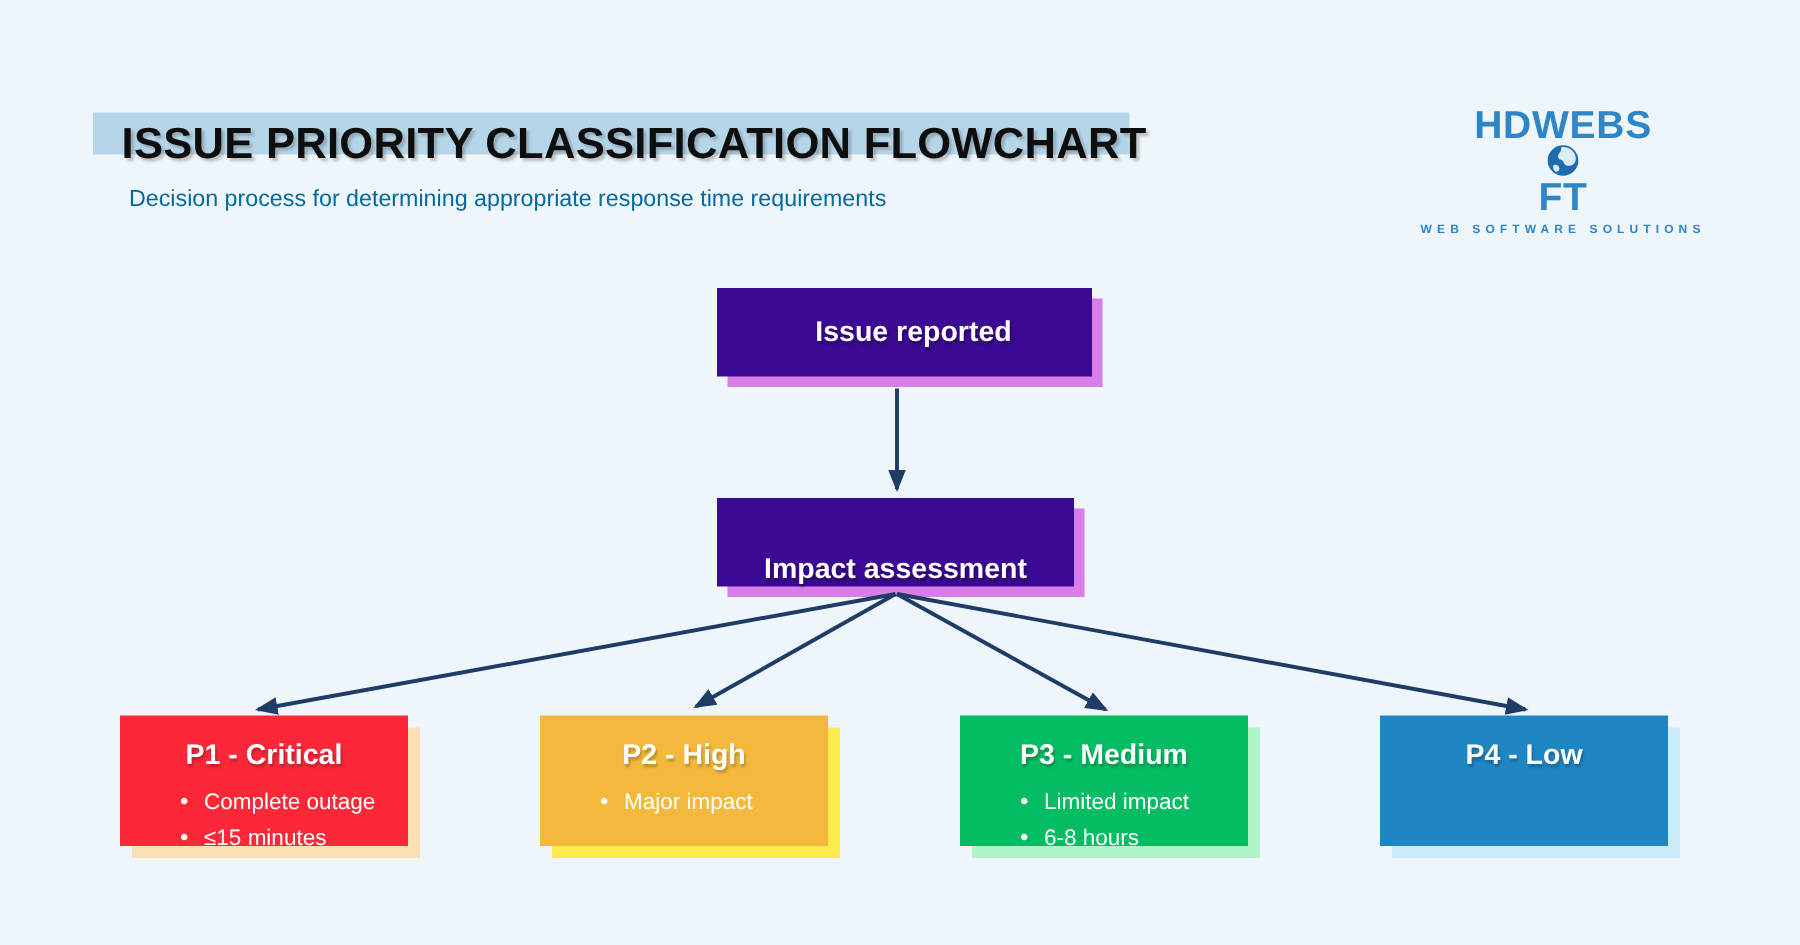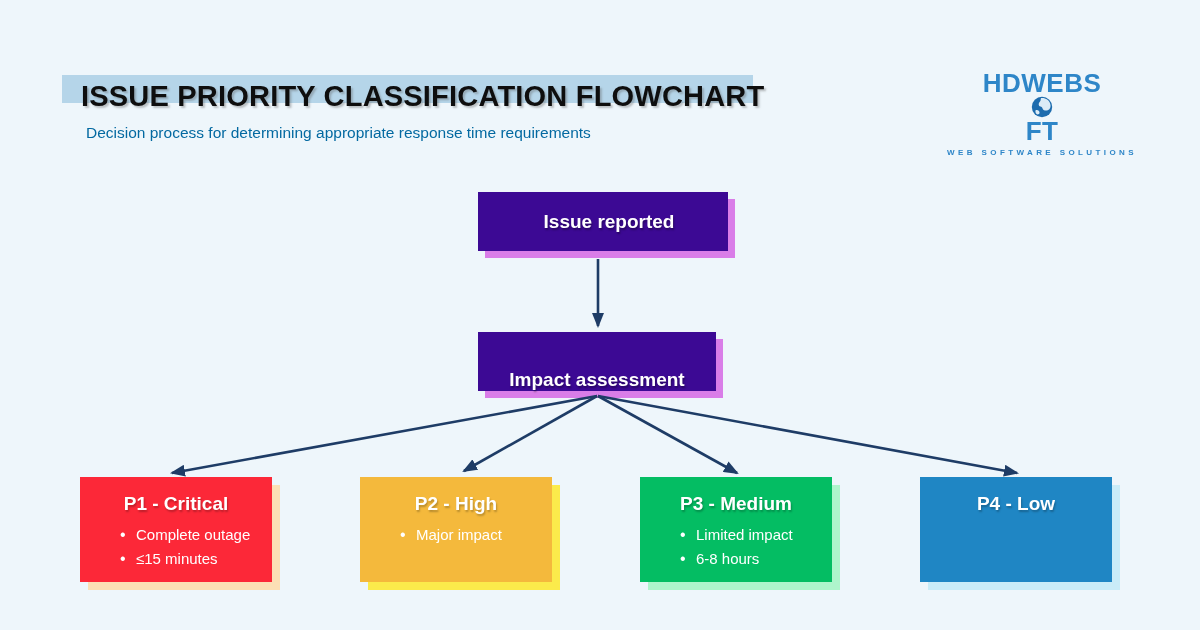--- a/index.html
+++ b/index.html
@@ -85,21 +85,21 @@
     font-weight: bold;
     text-shadow: 1px 2px 2px rgba(0,0,0,0.35);
   }
   .node-issue  { left: 478px; top: 192px; padding-left: 12px; }
   .node-impact { left: 478px; top: 332px; align-items: flex-end; }
 
   
   .priority {
     position: absolute;
     top: 477px;
-    width: 192px; height: 105px;
+    width: 192px; height: 87px;
     background: var(--bg);
     box-shadow: 8px 8px 0 var(--shadow-color);
     color: #ffffff;
   }
   .priority-0 { left: 80px; }
   .priority-1 { left: 360px; }
   .priority-2 { left: 640px; }
   .priority-3 { left: 920px; }
   .priority .ptitle {
     margin-top: 16px;

